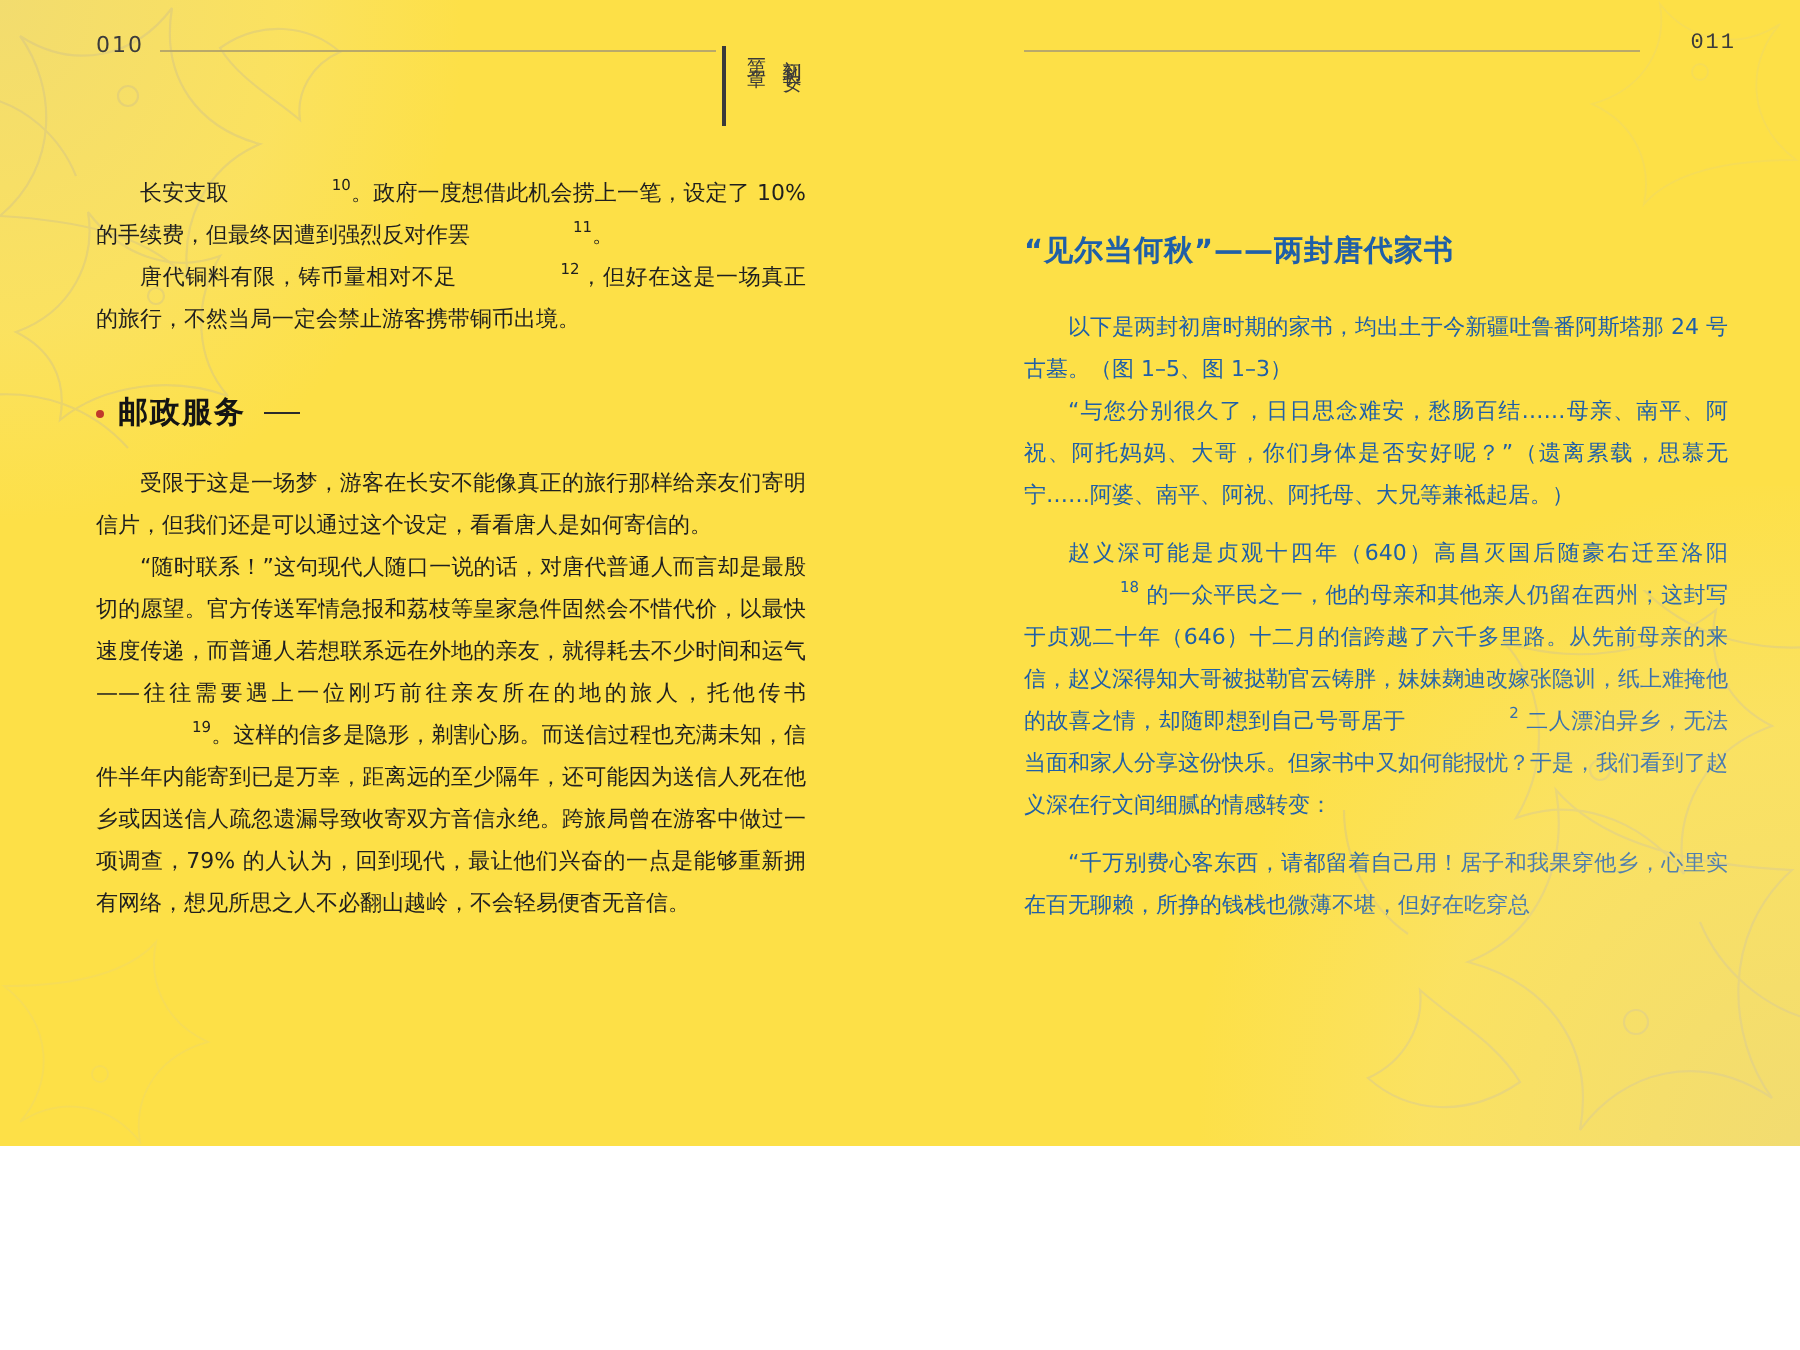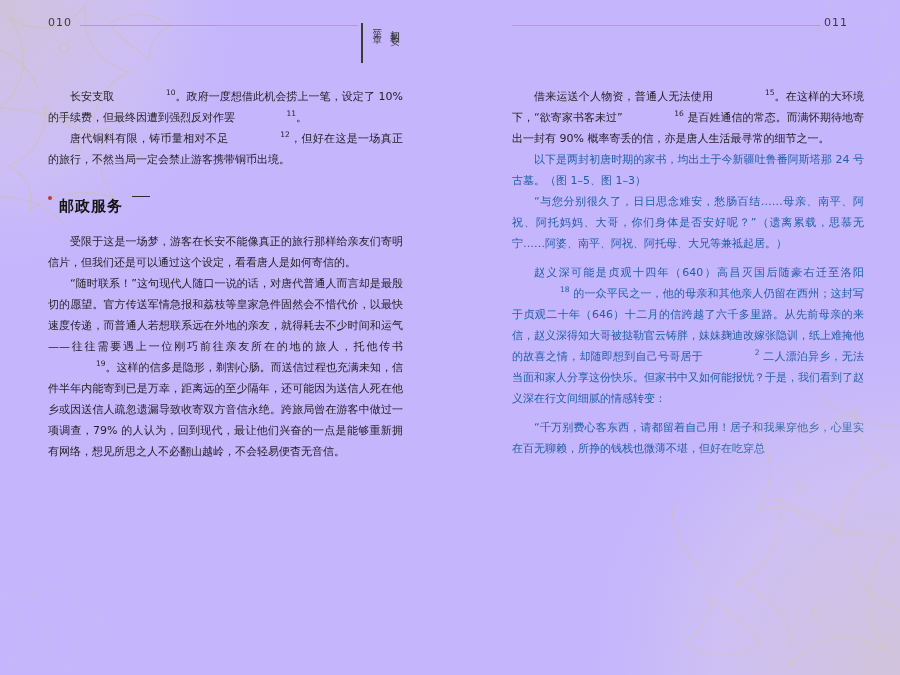--- a/index.html
+++ b/index.html
@@ -9,23 +9,23 @@
   body {
     width: 900px;
     height: 675px;
     overflow: hidden;
     font-family: "DejaVu Sans", "Liberation Sans", sans-serif;
     background: #ffffff;
   }
   .spread {
     position: relative;
     width: 900px;
-    height: 675px;
+    height: 573px;
     display: flex;
-    background: #c4b5fd;
+    background: #fde047;
   }
   
   .spread::before {
     content: "";
     position: absolute;
     left: 0; top: 0;
     width: 230px; height: 260px;
     background: radial-gradient(ellipse at 0% 0%, rgba(226,214,170,0.40) 0%, rgba(240,232,205,0.18) 45%, rgba(255,255,255,0) 72%);
     pointer-events: none;
   }
@@ -56,21 +56,21 @@
   .page-left { padding: 0 0 0 0; }
   .page-right { padding: 0; }
   .folio {
     position: absolute;
     font-family: "DejaVu Sans", "Liberation Sans", sans-serif;
     font-size: 11px;
     letter-spacing: 1px;
     color: #3b3b3b;
   }
   .folio-left { left: 48px; top: 16px; }
-  .folio-right { right: 52px; top: 16px; }
+  .folio-right { right: 32px; top: 16px; font-family: Liberation Mono, monospace; }
 
   .rule {
     position: absolute;
     top: 25px;
     height: 1px;
     background: #b9a96a;
   }
   .rule-left { left: 80px; right: 92px; }
   .rule-right { left: 62px; right: 80px; }
 
@@ -119,20 +119,21 @@
     font-size: 7.5px;
     vertical-align: super;
     line-height: 0;
     margin-left: 48px;
   }
 
   
   .sec-head {
     margin: 26px 0 14px 0;
     display: flex;
+    align-items: center;
     gap: 7px;
     font-size: 15px;
     font-weight: bold;
     color: #141414;
     letter-spacing: 1px;
   }
   .sec-dot {
     width: 4px;
     height: 4px;
     background: #c0392b;
@@ -240,22 +241,22 @@
       <p class="para">“随时联系！”这句现代人随口一说的话，对唐代普通人而言却是最殷切的愿望。官方传送军情急报和荔枝等皇家急件固然会不惜代价，以最快速度传递，而普通人若想联系远在外地的亲友，就得耗去不少时间和运气——往往需要遇上一位刚巧前往亲友所在的地的旅人，托他传书 <sup>19</sup>。这样的信多是隐形，剃割心肠。而送信过程也充满未知，信件半年内能寄到已是万幸，距离远的至少隔年，还可能因为送信人死在他乡或因送信人疏忽遗漏导致收寄双方音信永绝。跨旅局曾在游客中做过一项调查，79% 的人认为，回到现代，最让他们兴奋的一点是能够重新拥有网络，想见所思之人不必翻山越岭，不会轻易便杳无音信。</p>
     </div>
   </div>
 
   <div class="page page-right">
 
     <div class="folio folio-right">011</div>
     <div class="rule rule-right"></div>
 
     <div class="body-area body-right">
-      <p class="para">借来运送个人物资，普通人无法使用 <sup>15</sup>。在这样的大环境下，“欲寄家书客未过” <sup>16</sup> 是百姓通信的常态。而满怀期待地寄出一封有 90% 概率寄丢的信，亦是唐人生活最寻常的细节之一。</p>
-
+
+      <div class="blue-title">“见尔当何秋”——两封唐代家书</div>
 
       <p class="blue-body">以下是两封初唐时期的家书，均出土于今新疆吐鲁番阿斯塔那 24 号古墓。（图 1–5、图 1–3）</p>
 
 
       <p class="blue-body">“与您分别很久了，日日思念难安，愁肠百结……母亲、南平、阿祝、阿托妈妈、大哥，你们身体是否安好呢？”（遗离累载，思慕无宁……阿婆、南平、阿祝、阿托母、大兄等兼祗起居。）</p>
       <div class="gap-s"></div>
       <p class="blue-body">赵义深可能是贞观十四年（640）高昌灭国后随豪右迁至洛阳 <sup>18</sup> 的一众平民之一，他的母亲和其他亲人仍留在西州；这封写于贞观二十年（646）十二月的信跨越了六千多里路。从先前母亲的来信，赵义深得知大哥被挞勒官云铸胖，妹妹麹迪改嫁张隐训，纸上难掩他的故喜之情，却随即想到自己号哥居于 <sup>2</sup> 二人漂泊异乡，无法当面和家人分享这份快乐。但家书中又如何能报忧？于是，我们看到了赵义深在行文间细腻的情感转变：</p>
       <div class="gap-s"></div>
       <p class="blue-body">“千万别费心客东西，请都留着自己用！居子和我果穿他乡，心里实在百无聊赖，所挣的钱栈也微薄不堪，但好在吃穿总</p>
     </div>

